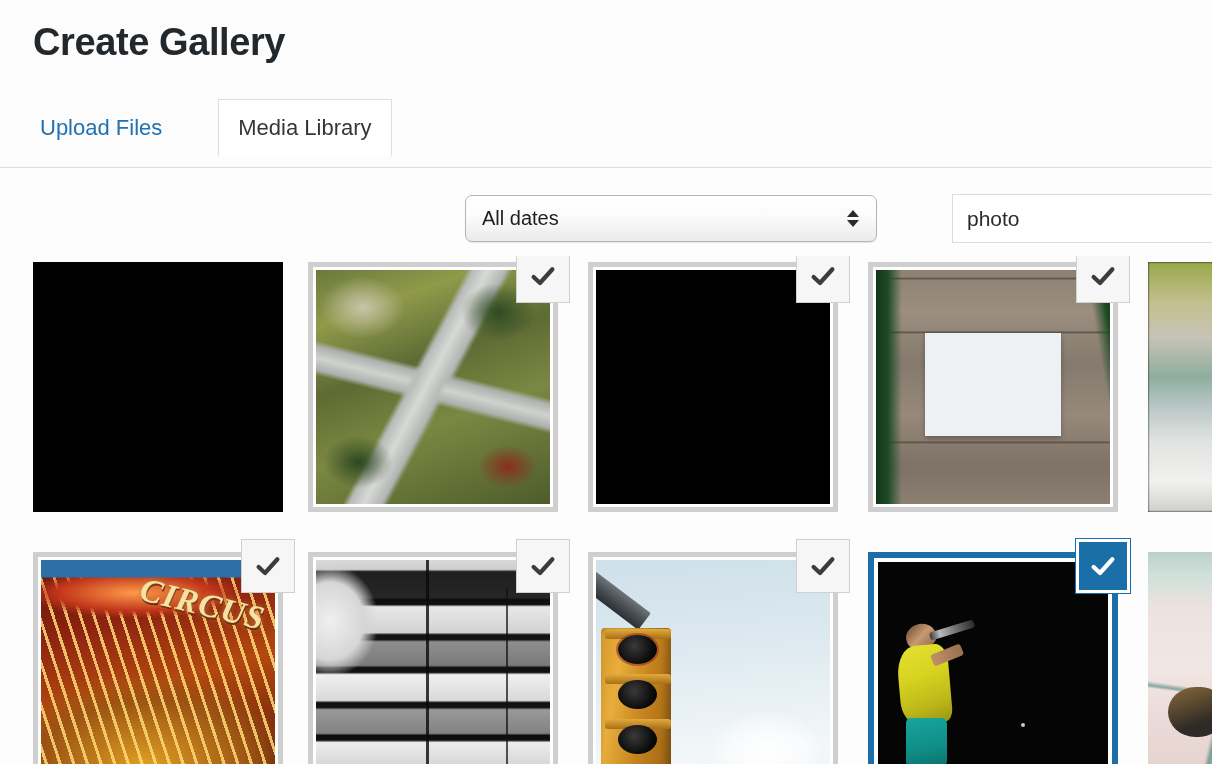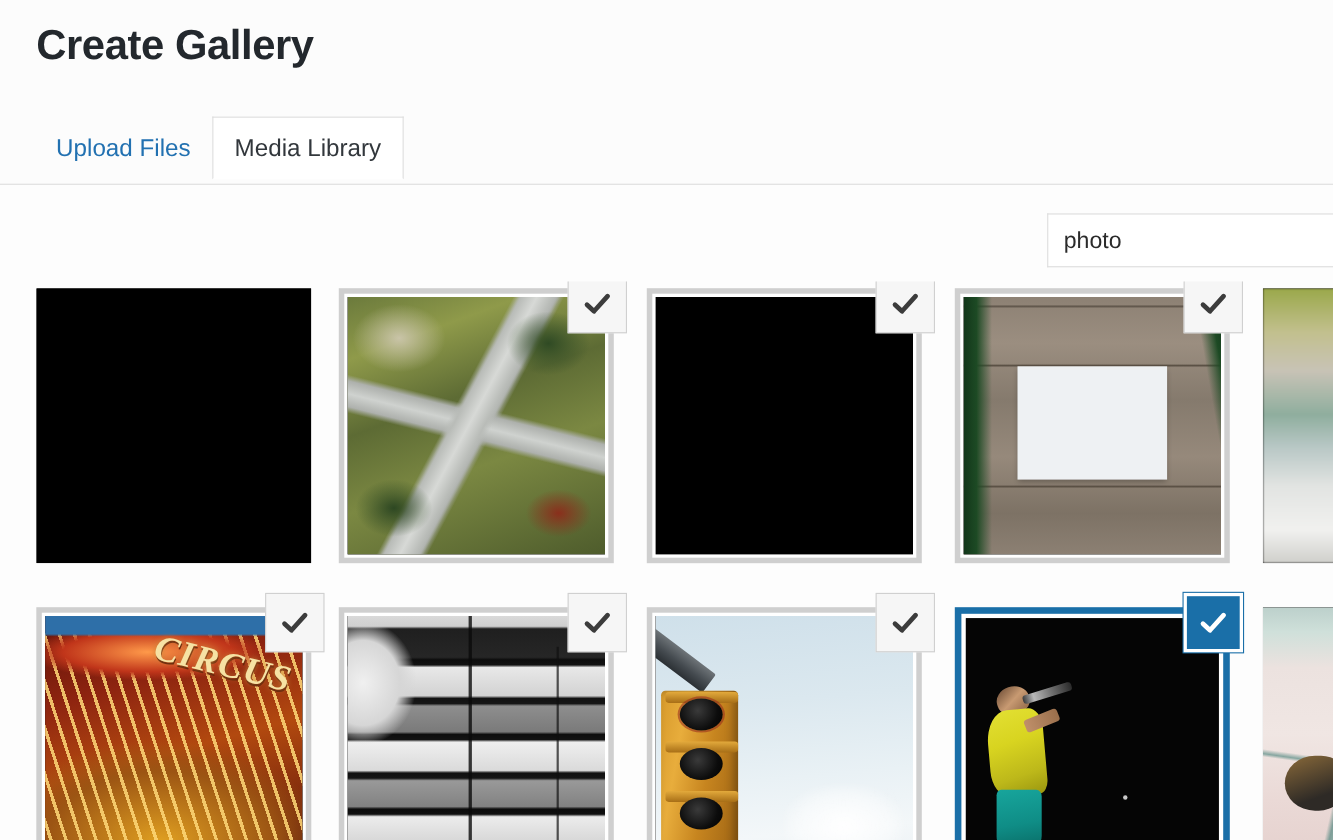--- a/index.html
+++ b/index.html
@@ -37,24 +37,24 @@
     top: 22px;
     font-size: 38px;
     font-weight: bold;
     color: #23282d;
     letter-spacing: -0.4px;
     line-height: 1.1;
   }
 
   .tabs {
     position: absolute;
-    left: 31px;
+    left: 20px;
     bottom: -1px;
     display: flex;
-    align-items: center;
+    align-items: flex-start;
     height: 70px;
   }
 
   .tab {
     font-size: 22px;
     line-height: 1;
     padding: 17px 19px 16px 19px;
     color: #2271b1;
     border: 1px solid transparent;
     background: transparent;
@@ -62,20 +62,21 @@
     position: relative;
     top: 1px;
   }
 
   .tab.active {
     color: #32373c;
     background: #ffffff;
     border: 1px solid #ddd;
     border-bottom: 1px solid #ffffff;
     z-index: 2;
+    margin-left: 36px;
   }
 
   
   .toolbar {
     position: absolute;
     left: 0; top: 168px;
     width: 1212px;
     height: 88px;
   }
 
@@ -486,20 +487,29 @@
 
     <div class="tabs">
       <div class="tab">Upload Files</div>
       <div class="tab active">Media Library</div>
     </div>
   </div>
 
   <div class="toolbar">
 
 
+    <div class="select-wrap date-filter">
+      <div class="fake-select">
+        <span class="sel-label">All dates</span>
+        <span class="stepper">
+          <span class="tri-up"></span>
+          <span class="tri-down"></span>
+        </span>
+      </div>
+    </div>
 
   </div>
 
   <input class="search-field" type="text" value="photo" style="">
 
   <div class="grid">
       <div class="thumb plain" title="Black placeholder image" style="left: 33px; top: 6px; width: 250px; height: 250px;">
         <div class="frame">
           <div class="inner">
             <div class="art art-black"></div>

